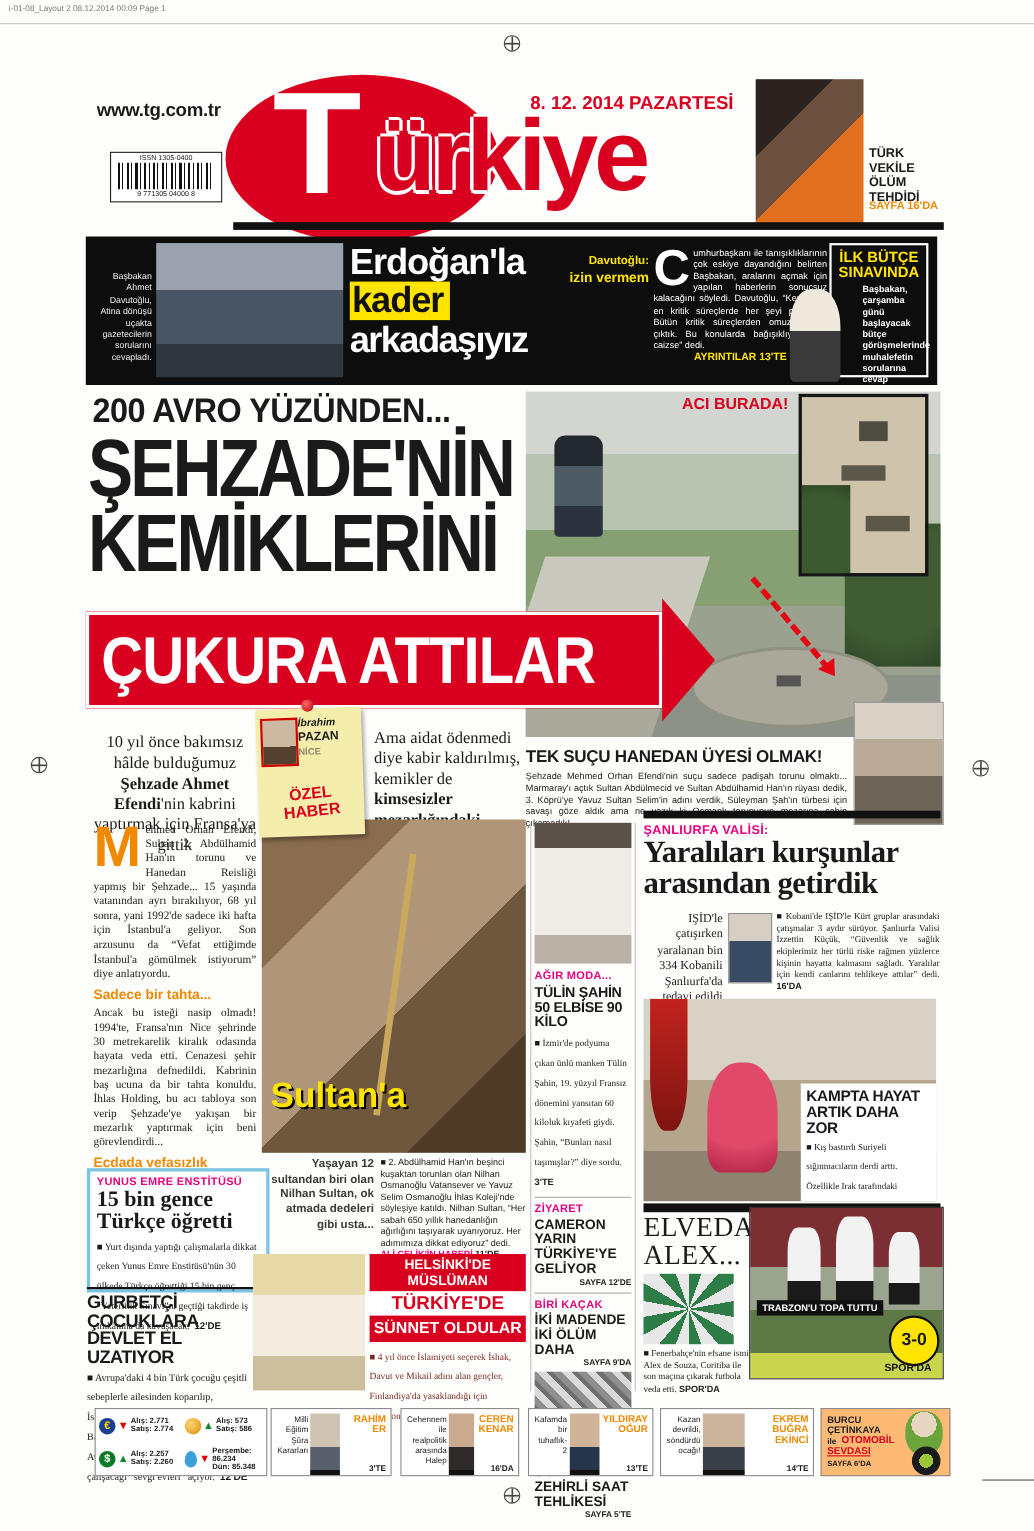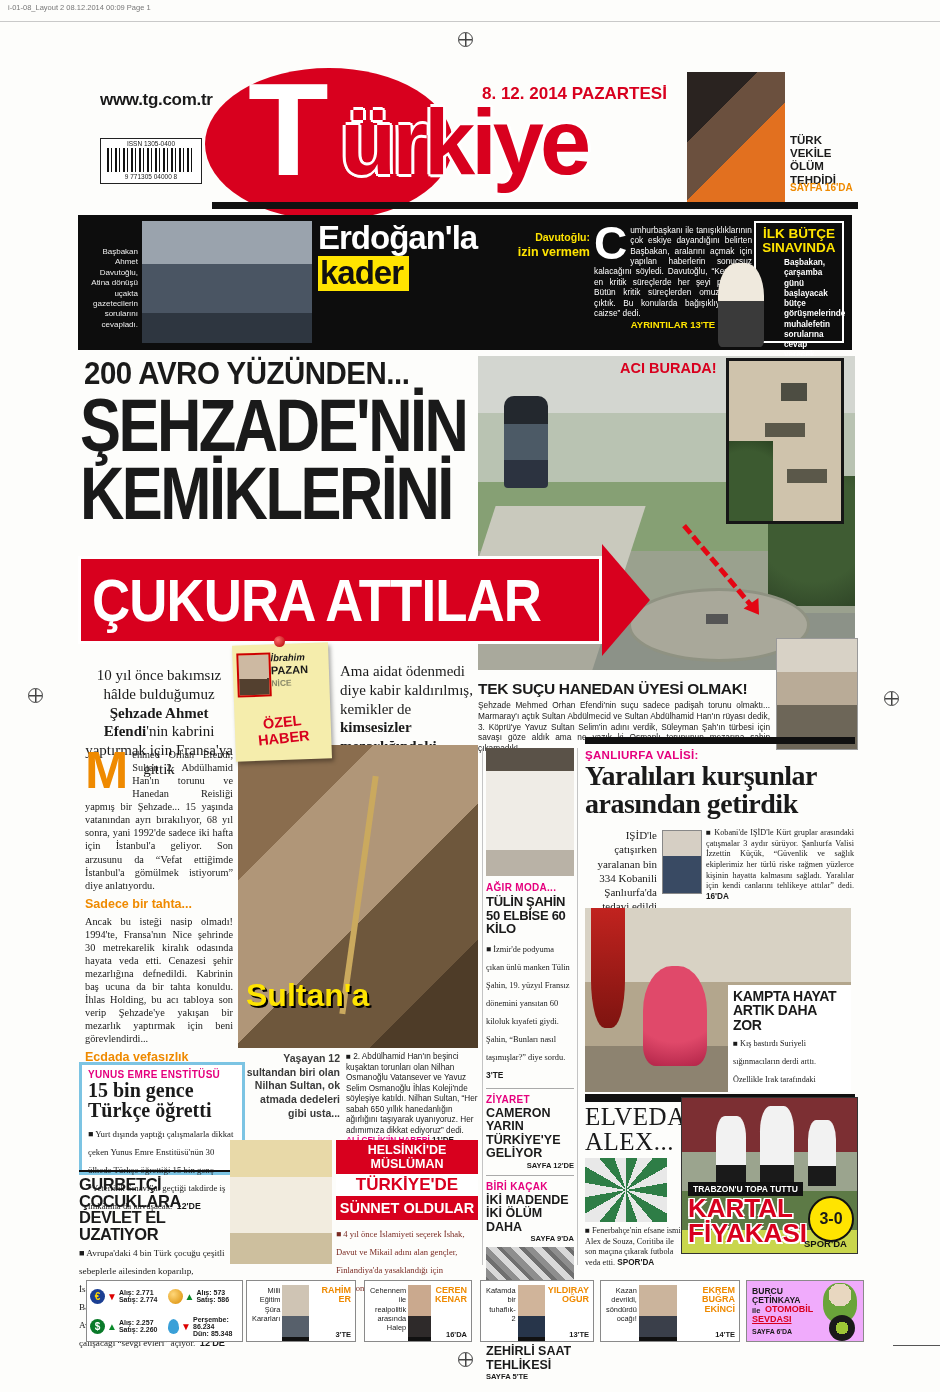--- a/index.html
+++ b/index.html
@@ -31,21 +31,21 @@
 <body>
 
 <div class="a" style="left:8px;top:3px;font-size:7.5px;color:#777;">i-01-08_Layout 2  08.12.2014  00:09  Page 1</div>
 <div class="a" style="left:0;top:21px;width:940px;border-top:1px solid #c9c9c9;"></div>
 <div class="a reg" style="left:458px;top:32px;"></div>
 <div class="a reg" style="left:28px;top:688px;"></div>
 <div class="a reg" style="left:884px;top:691px;"></div>
 <div class="a reg" style="left:458px;top:1352px;"></div>
 <div class="a" style="left:893px;top:1345px;width:47px;border-top:1.5px solid #555;"></div>
 
-<div class="a b" style="left:88px;top:90px;font-size:17px;letter-spacing:-.3px;margin-left:12px;">www.tg.com.tr</div>
+<div class="a b" style="left:88px;top:90px;font-size:17px;letter-spacing:-.3px;">www.tg.com.tr</div>
 <div class="a" style="left:100px;top:138px;width:100px;height:44px;border:1px solid #222;background:#fff;font-size:6.5px;text-align:center;">
   <div style="padding-top:1px;">ISSN 1305-0400</div>
   <div class="barcode" style="height:24px;margin:1px 6px;"></div>
   <div>9 771305 04000 8</div>
 </div>
 <div class="a b" style="left:100px;top:186px;font-size:9.5px;color:var(--red);margin-top:36px;">FİYATI: 75 Kr  (KKTC: 2 TL)</div>
 
 <div class="a" style="left:205px;top:68px;width:248px;height:152px;background:var(--red);border-radius:50%;"></div>
 <div class="a b" style="left:248px;top:64px;font-size:132px;color:#fff;line-height:1;">T</div>
 <div class="a b" style="left:340px;top:96px;font-size:92px;color:var(--red);line-height:1;letter-spacing:-4px;text-shadow:-3px 0 0 #fff,3px 0 0 #fff,0 -3px 0 #fff,0 3px 0 #fff,-2px 2px 0 #fff,2px -2px 0 #fff;">ürkiye</div>
@@ -55,20 +55,21 @@
 <div class="a b" style="left:790px;top:134px;width:68px;font-size:11.5px;line-height:1.15;">TÜRK VEKİLE ÖLÜM TEHDİDİ</div>
 <div class="a b" style="left:790px;top:182px;font-size:10px;color:var(--orng);">SAYFA 16'DA</div>
 <div class="a" style="left:212px;top:202px;width:646px;height:7px;background:#111;"></div>
 
 <div class="a" style="left:78px;top:215px;width:774px;height:135px;background:#0d0d0d;">
   <div class="a" style="left:4px;top:32px;width:56px;font-size:8px;color:#eee;text-align:right;line-height:1.3;">Başbakan Ahmet Davutoğlu, Atina dönüşü uçakta gazetecilerin sorularını cevapladı.</div>
   <div class="a" style="left:64px;top:6px;width:170px;height:122px;background:linear-gradient(180deg,#9aa3ad 0 35%,#4a5563 35% 75%,#2e3640 75% 100%);"></div>
   <div class="a" style="left:240px;top:6px;width:196px;">
     <div class="b" style="font-size:33px;color:#fff;line-height:1.05;letter-spacing:-1px;">Erdoğan'la</div>
     <div class="b" style="display:inline-block;font-size:33px;color:#111;background:var(--yellow);line-height:1.0;padding:0 6px 2px 2px;letter-spacing:-1px;">kader</div>
+    <div class="b" style="font-size:33px;color:#fff;line-height:1.1;letter-spacing:-1.5px;">arkadaşıyız</div>
   </div>
   <div class="a" style="left:430px;top:12px;width:82px;text-align:right;line-height:1.15;">
     <span class="b" style="font-size:10.5px;color:var(--yellow);">Davutoğlu:</span>
     <div class="b" style="font-size:12.5px;color:var(--yellow);">izin vermem</div>
   </div>
   <div class="a" style="left:516px;top:10px;width:158px;color:#fff;">
     <span class="b" style="float:left;font-size:46px;line-height:.8;margin-right:3px;">C</span>
     <span style="font-size:8.3px;line-height:1.25;display:block;text-align:justify;">umhurbaşkanı ile tanışıklıklarının çok eskiye dayandığını belirten Başbakan, aralarını açmak için yapılan haberlerin sonuçsuz kalacağını söyledi. Davutoğlu, “Kendisiyle en kritik süreçlerde her şeyi paylaştık. Bütün kritik süreçlerden omuz omuza çıktık. Bu konularda bağışıklıyız tabiri caizse” dedi.</span>
     <div class="b" style="font-size:9.5px;color:var(--yellow);text-align:center;margin-top:1px;">AYRINTILAR 13'TE</div>
   </div>
@@ -171,35 +172,35 @@
   <div class="b" style="background:var(--red);color:#fff;font-size:14.5px;text-align:center;padding:4px 0;">SÜNNET OLDULAR</div>
   <div style="margin-top:3px;">
     <span class="ser" style="font-size:8.6px;line-height:1.3;color:#7a2a22;">■ 4 yıl önce İslamiyeti seçerek İshak, Davut ve Mikail adını alan gençler, Finlandiya'da yasaklandığı için Trabzon'da sünnet oldu.</span>
     <span class="b" style="font-size:8.6px;color:#111;">9'DA</span>
   </div>
 </div>
 
 <div class="a" style="left:482px;top:748px;width:96px;height:517px;border-left:1px solid #c4c4c4;border-right:1px solid #c4c4c4;padding:0 3px;box-sizing:border-box;">
   <div style="height:128px;background:linear-gradient(180deg,#5a5248 0 18%,#efece6 18% 80%,#b9b2a6 80% 100%);"></div>
   <div class="kick" style="font-size:10px;margin-top:6px;">AĞIR MODA...</div>
-  <div class="cond" style="font-size:13px;line-height:1.05;letter-spacing:-.3px;margin:2px 0;">TÜLİN ŞAHİN 50 ELBİSE 60 KİLO</div>
+  <div class="cond" style="font-size:13px;line-height:1.05;letter-spacing:-.3px;margin:2px 0;">TÜLİN ŞAHİN 50 ELBİSE 90 KİLO</div>
   <div><span class="ser" style="font-size:8.4px;line-height:1.28;">■ İzmir'de podyuma çıkan ünlü manken Tülin Şahin, 19. yüzyıl Fransız dönemini yansıtan 60 kiloluk kıyafeti giydi. Şahin, “Bunları nasıl taşımışlar?” diye sordu.</span>
   <span class="b" style="font-size:8.4px;">3'TE</span></div>
   <div class="sep" style="margin:6px 0 5px;"></div>
   <div class="kick" style="font-size:10px;">ZİYARET</div>
   <div class="cond" style="font-size:12.5px;line-height:1.08;margin-top:2px;">CAMERON YARIN TÜRKİYE'YE GELİYOR</div>
   <div class="b" style="font-size:7.6px;text-align:right;">SAYFA 12'DE</div>
   <div class="sep" style="margin:5px 0;"></div>
   <div class="kick" style="font-size:10px;">BİRİ KAÇAK</div>
   <div class="cond" style="font-size:12.5px;line-height:1.08;margin-top:2px;">İKİ MADENDE İKİ ÖLÜM DAHA</div>
   <div class="b" style="font-size:7.6px;text-align:right;">SAYFA 9'DA</div>
   <div style="height:52px;margin-top:4px;background:repeating-linear-gradient(45deg,#8e8e8e 0 6px,#d9d9d9 6px 12px,#6f6f6f 12px 16px);"></div>
   <div class="kick" style="font-size:10px;margin-top:6px;">DİKKAT</div>
   <div class="cond" style="font-size:12.5px;line-height:1.08;margin-top:2px;">AYAKKABIDAN SONRA ZEHİRLİ SAAT TEHLİKESİ</div>
-  <div class="b" style="font-size:7.6px;text-align:left;">SAYFA 5'TE</div>
+  <div class="b" style="font-size:7.6px;text-align:right;">SAYFA 5'TE</div>
 </div>
 
 <div class="a" style="left:585px;top:737px;width:270px;height:7px;background:#111;"></div>
 <div class="a kick" style="left:585px;top:749px;font-size:11.5px;">ŞANLIURFA VALİSİ:</div>
 <div class="a ser b" style="left:585px;top:762px;font-size:28px;line-height:1.0;letter-spacing:-.5px;">
   <div>Yaralıları kurşunlar</div>
   <div>arasından getirdik</div>
 </div>
 <div class="a ser" style="left:585px;top:828px;width:72px;font-size:11px;text-align:right;line-height:1.3;">IŞİD'le çatışırken yaralanan bin 334 Kobanili Şanlıurfa'da tedavi edildi</div>
 <div class="a" style="left:662px;top:830px;width:38px;height:62px;border:1px solid #888;background:linear-gradient(180deg,#d6cfc4 0 40%,#394a63 40% 100%);"></div>
@@ -227,24 +228,20 @@
 <div class="a" style="left:585px;top:1226px;width:96px;font-size:8.2px;line-height:1.28;">
   <span class="ser">■ Fenerbahçe'nin efsane ismi Alex de Souza, Coritiba ile son maçına çıkarak futbola veda etti.</span>
   <span class="b">SPOR'DA</span>
 </div>
 
 <div class="a" style="left:681px;top:1097px;width:175px;height:155px;border:1px solid #333;background:linear-gradient(180deg,#7c2f33 0 35%,#9ba48e 35% 60%,#5d7a46 60% 85%,#c9d64d 85% 100%);overflow:hidden;">
   <div class="a" style="left:34px;top:18px;width:30px;height:70px;background:linear-gradient(180deg,#f2f2f2 0 70%,#1a1a1a 70% 100%);border-radius:30% 30% 0 0;"></div>
   <div class="a" style="left:78px;top:8px;width:34px;height:84px;background:linear-gradient(180deg,#f2f2f2 0 70%,#1a1a1a 70% 100%);border-radius:30% 30% 0 0;"></div>
   <div class="a" style="left:126px;top:22px;width:28px;height:66px;background:linear-gradient(180deg,#f2f2f2 0 70%,#1a1a1a 70% 100%);border-radius:30% 30% 0 0;"></div>
   <div class="a b" style="left:6px;top:84px;background:#111;color:#fff;font-size:8.5px;padding:2px 5px;">TRABZON'U TOPA TUTTU</div>
-  <div class="a cond" style="left:6px;top:98px;font-size:26px;color:var(--red);line-height:.95;text-shadow:1.5px 1.5px 0 #fff,-1.5px -1.5px 0 #fff,1.5px -1.5px 0 #fff,-1.5px 1.5px 0 #fff;">
-    <div>KARTAL</div>
-    <div>FİYAKASI</div>
-  </div>
   <div class="a b" style="left:126px;top:98px;width:42px;height:42px;background:var(--yellow);border:2px solid #111;border-radius:50%;font-size:16px;display:flex;align-items:center;justify-content:center;">
       <span>3-0</span>
     </div>
   <div class="a b" style="left:122px;top:140px;font-size:9.5px;color:#111;">SPOR'DA</div>
 </div>
 
 <div class="a" style="left:86px;top:1280px;width:155px;height:60px;border:1px solid #8a8a8a;background:#fff;display:grid;grid-template-columns:1fr 1fr;grid-template-rows:1fr 1fr;font-size:7px;font-weight:bold;">
   <div style="display:flex;align-items:center;gap:2px;padding-left:3px;">
     <span style="width:15px;height:15px;border-radius:50%;background:#1b3f93;color:#ffd400;font-size:10px;display:inline-flex;align-items:center;justify-content:center;">€</span>
     <span style="color:#d00;font-size:10px;">▼</span>
@@ -305,21 +302,21 @@
 </div>
 <div class="a colbox" style="left:600px;top:1280px;width:138px;height:60px;">
   <div class="topic">Kazan devrildi, söndürdü ocağı!</div>
   <div class="face" style="width:40px;background:linear-gradient(180deg,#cbb49c 0 55%,#3a3f4a 55% 92%,#111 92% 100%);"></div>
   <div class="who" style="width:58px;">
       <span class="nm">EKREM BUĞRA EKİNCİ</span>
       <span class="pg">14'TE</span>
     </div>
 </div>
 
-<div class="a" style="left:746px;top:1280px;width:116px;height:60px;border:1px solid #8a8a8a;background:#f0abfc;overflow:hidden;">
+<div class="a" style="left:746px;top:1280px;width:116px;height:60px;border:1px solid #8a8a8a;background:#fdba74;overflow:hidden;">
   <div class="a b" style="left:5px;top:6px;font-size:8.6px;width:70px;line-height:1.1;">BURCU ÇETİNKAYA</div>
   <div class="a b" style="left:5px;top:25px;font-size:7.5px;">ile</div>
   <div class="a b" style="left:18px;top:23px;font-size:9px;color:var(--red);">OTOMOBİL</div>
   <div class="a b" style="left:5px;top:33px;font-size:9px;color:var(--red);text-decoration:underline;">SEVDASI</div>
   <div class="a b" style="left:5px;top:47px;font-size:7px;">SAYFA 6'DA</div>
   <div class="a" style="left:76px;top:2px;width:34px;height:40px;background:radial-gradient(circle at 50% 30%,#e8d7c0 0 35%,#6aa43a 35% 100%);border-radius:45%;"></div>
   <div class="a" style="left:82px;top:34px;width:26px;height:26px;border-radius:50%;background:radial-gradient(circle,#9dc636 0 35%,#1a1a1a 35% 100%);"></div>
 </div>
 
 </body></html>

